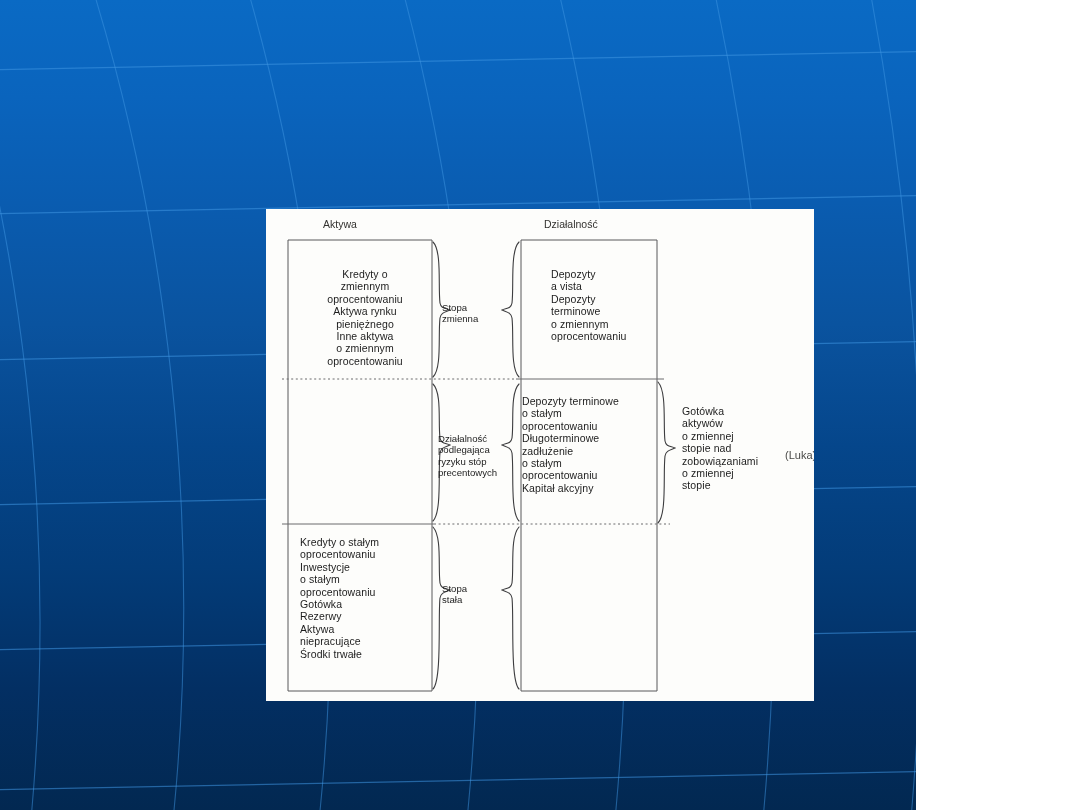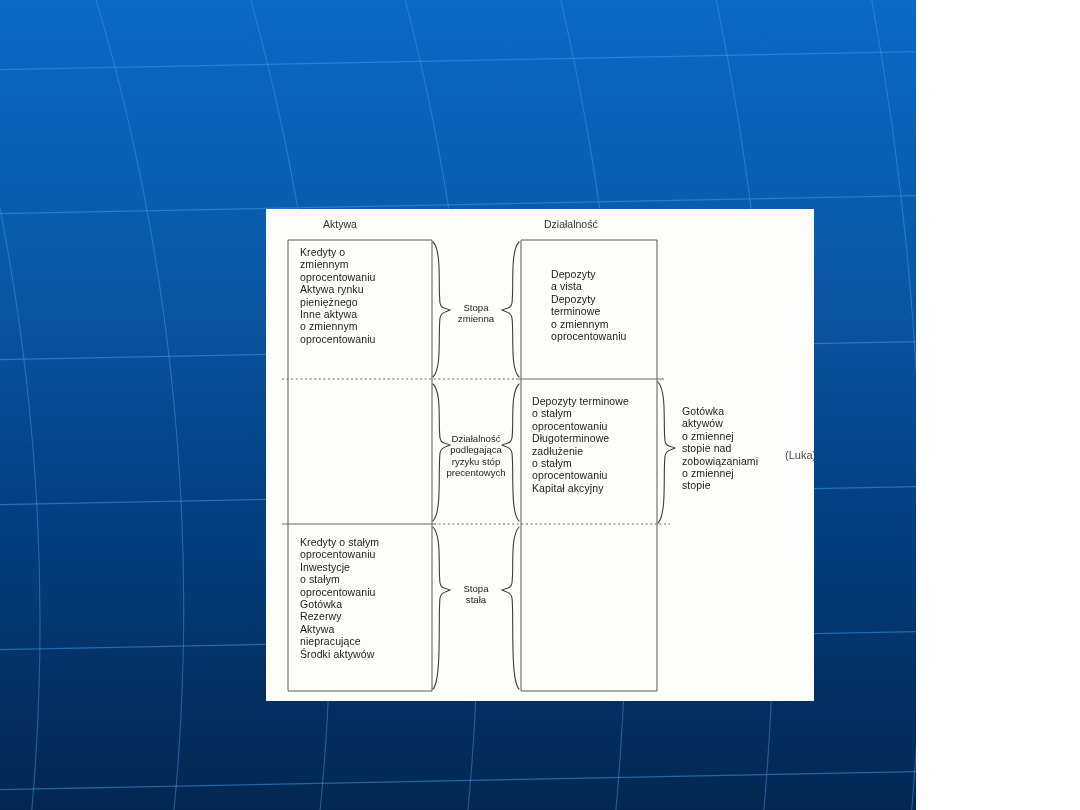--- a/index.html
+++ b/index.html
@@ -66,21 +66,21 @@
     font-size: 10.5px;
     color: #33322f;
     font-family: "Liberation Sans", sans-serif;
     white-space: nowrap;
   }
   .mid-label {
     position: absolute;
     font-size: 9.6px;
     line-height: 11.4px;
     color: #1c1c1c;
-    text-align: center;
+    text-align: left;
     white-space: pre-line;
     font-family: "Liberation Sans", sans-serif;
   }
   .gap-note {
     position: absolute;
     font-size: 11px;
     color: #4a4a48;
     white-space: nowrap;
     font-family: "Liberation Sans", sans-serif;
   }
@@ -163,42 +163,42 @@
                  C 180 383, 175 383, 174 389 C 172 406, 176 471, 167 480"></path>
 
         <path d="M253 318 C 244 328, 248 358, 246 374 C 245 380, 240 379, 236 381
                  C 240 383, 245 383, 246 389 C 248 406, 244 471, 253 480"></path>
       </g>
     </svg>
 
     <div class="col-head" style="left:57px; top:9px;">Aktywa</div>
     <div class="col-head" style="left:278px; top:9px;">Działalność</div>
 
-    <div class="f-text" style="left:34px; top:37px; width:130px;">Kredyty o
+    <div class="f-text" style="left:34px; top:59px; width:130px;text-align:center;">Kredyty o
 zmiennym
 oprocentowaniu
 Aktywa rynku
 pieniężnego
 Inne aktywa
 o zmiennym
 oprocentowaniu</div>
     <div class="mid-label" style="left:176px; top:93px; width:68px;">Stopa
 zmienna</div>
     <div class="f-text" style="left:285px; top:59px; width:105px;">Depozyty
 a vista
 Depozyty
 terminowe
 o zmiennym
 oprocentowaniu</div>
 
     <div class="mid-label" style="left:172px; top:224px; width:76px;">Działalność
 podlegająca
 ryzyku stóp
 precentowych</div>
-    <div class="f-text" style="left:266px; top:186px; width:122px;">Depozyty terminowe
+    <div class="f-text" style="left:256px; top:186px; width:122px;">Depozyty terminowe
 o stałym
 oprocentowaniu
 Długoterminowe
 zadłużenie
 o stałym
 oprocentowaniu
 Kapitał akcyjny</div>
     <div class="f-text" style="left:416px; top:196px; width:116px;">Gotówka
 aktywów
 o zmiennej
@@ -210,18 +210,18 @@
 
     <div class="f-text" style="left:34px; top:327px; width:134px;">Kredyty o stałym
 oprocentowaniu
 Inwestycje
 o stałym
 oprocentowaniu
 Gotówka
 Rezerwy
 Aktywa
 niepracujące
-Środki aktywów</div>
+Środki trwałe</div>
     <div class="mid-label" style="left:176px; top:374px; width:68px;">Stopa
 stała</div>
 
   </div>
 </div>
 
 </body></html>

